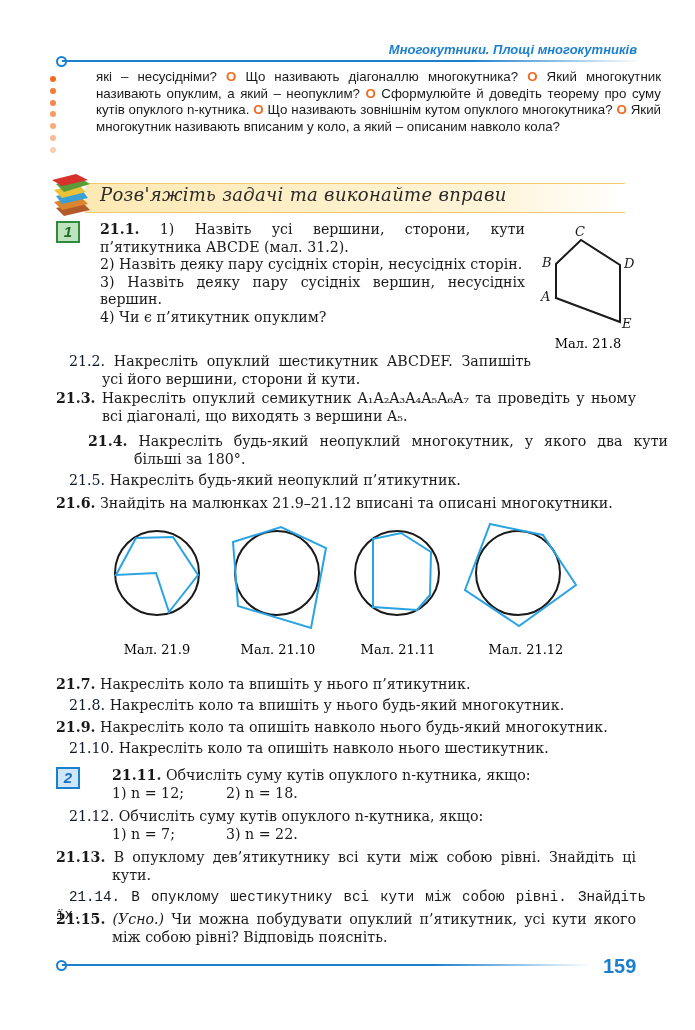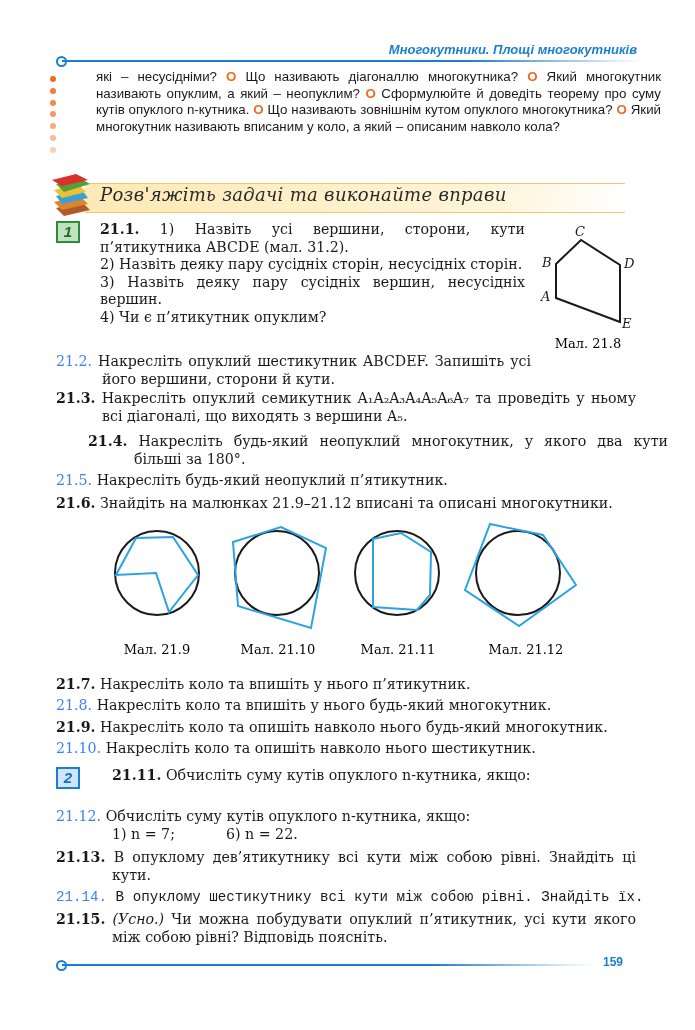--- a/index.html
+++ b/index.html
@@ -12,25 +12,25 @@
   .q-dots span { display:block; width:6px; height:6px; border-radius:50%; margin-bottom:5.8px; }
   .q-text { left:72px; top:69px; width:565px; font-family:"Liberation Sans", sans-serif; font-size:13.3px; line-height:16.6px; text-align:justify; color:#1a1a1a;margin-left:24px; }
   .o-mark { color:#f36b21; font-weight:bold; }
   .banner { left:85px; top:183px; width:540px; height:28px; background:linear-gradient(to right,#fde9b4 0%,#fef4d8 75%,rgba(255,255,255,0) 100%); border-top:1px solid #f6c76a; border-bottom:1px solid #f6c76a; }
   .banner-title { left:100px; top:184px; font-family:"DejaVu Serif", serif; font-style:italic; font-size:18px; color:#2a2a2a; letter-spacing:0.3px; }
   .level-badge { width:20px; height:18px; border:2px solid; font-family:"Liberation Sans", sans-serif; font-weight:bold; font-style:italic; font-size:15px; line-height:18px; text-align:center; }
   .lvl1 { left:56px; top:221px; border-color:#2e8b3a; background:#bfe3bf; color:#1c6d26; }
   .lvl2 { left:56px; top:767px; border-color:#1b7fcf; background:#cfe6f8; color:#1b6fc0; }
   .task { font-family:"DejaVu Serif", serif; font-size:14.2px; line-height:17.5px; text-align:justify; color:#1a1a1a; }
   .task .num { font-weight:bold; }
-  .task .num.blue { color:#3b82f6; font-weight:normal; }
+  .task .num.blue { color:#0f172a; font-weight:normal;margin-left:13px; }
   .task .hang { display:block; padding-left:46px; text-indent:-46px; }
   .task i { font-style:italic; }
   .cap { font-family:"DejaVu Serif", serif; font-size:13px; color:#000000; text-align:center; }
-  .page-num { left:603px; top:955px; font-family:"Liberation Sans", sans-serif; font-weight:bold; font-size:12px; color:#1b7fcf; }
+  .page-num { left:603px; top:955px; font-family:"Liberation Sans", sans-serif; font-weight:bold; font-size:20px; color:#1b7fcf; }
   .foot-line { left:62px; top:964px; width:530px; height:2px; background:linear-gradient(to right,#1b7fcf 0%,#1b7fcf 70%,rgba(27,127,207,0) 100%); }
 </style>
 </head>
 <body>
 
 <div class="abs running-head">Многокутники. Площі многокутників</div>
 <div class="abs ring" style="left:56px;top:56px;"></div>
 <div class="abs head-line"></div>
 
 <div class="abs q-dots">
@@ -135,25 +135,26 @@
   <span class="num">21.9.</span> <span>Накресліть коло та опишіть навколо нього будь-який многокутник.</span>
 </div>
 <div class="abs task" style="left:56px;top:740px;width:590px;">
   <span class="num blue">21.10.</span> <span>Накресліть коло та опишіть навколо нього шестикутник.</span>
 </div>
 
 <div class="abs level-badge lvl2">2</div>
 
 <div class="abs task" style="left:112px;top:767px;width:540px;">
   <div><span class="num">21.11.</span> <span>Обчисліть суму кутів опуклого n-кутника, якщо:</span></div>
+  <div><span style="display:inline-block;width:114px;">1) n = 12;</span><span>2) n = 18.</span></div>
 </div>
 
 <div class="abs task" style="left:56px;top:808px;width:590px;">
   <div><span class="num blue">21.12.</span> <span>Обчисліть суму кутів опуклого n-кутника, якщо:</span></div>
-  <div style="padding-left:56px;"><span style="display:inline-block;width:114px;">1) n = 7;</span><span>6) n = 22.</span></div>
+  <div style="padding-left:56px;"><span style="display:inline-block;width:114px;">1) n = 7;</span><span>3) n = 22.</span></div>
 </div>
 
 <div class="abs task" style="left:56px;top:849px;width:580px;">
   <span class="hang" style="padding-left:56px;text-indent:-56px;"><span class="num">21.13.</span> <span>В опуклому дев’ятикутнику всі кути між собою рівні. Знайдіть ці кути.</span></span>
 </div>
 <div class="abs task" style="left:56px;top:889px;width:590px;font-family:Liberation Mono, monospace;">
   <span class="num blue">21.14.</span> <span>В опуклому шестикутнику всі кути між собою рівні. Знайдіть їх.</span>
 </div>
 <div class="abs task" style="left:56px;top:911px;width:580px;">
   <span class="hang" style="padding-left:56px;text-indent:-56px;"><span class="num">21.15.</span> <i>(Усно.)</i> <span>Чи можна побудувати опуклий п’ятикутник, усі кути якого між собою рівні? Відповідь поясніть.</span></span>

